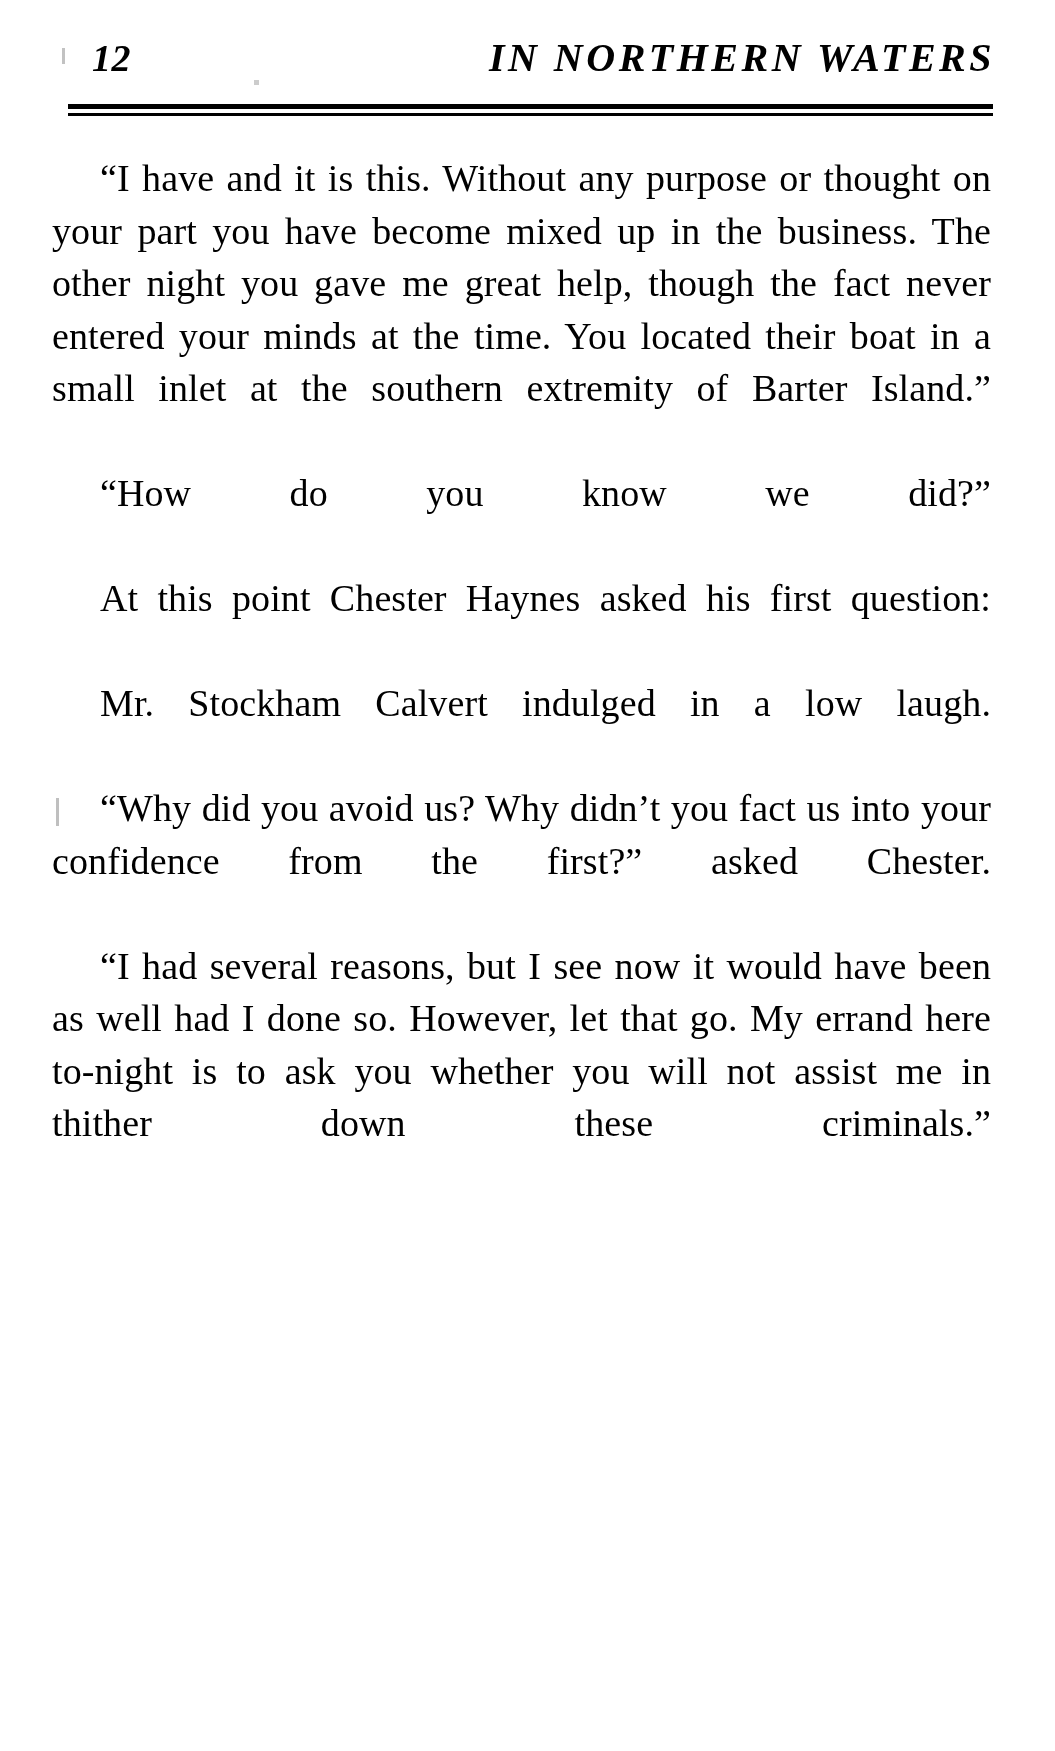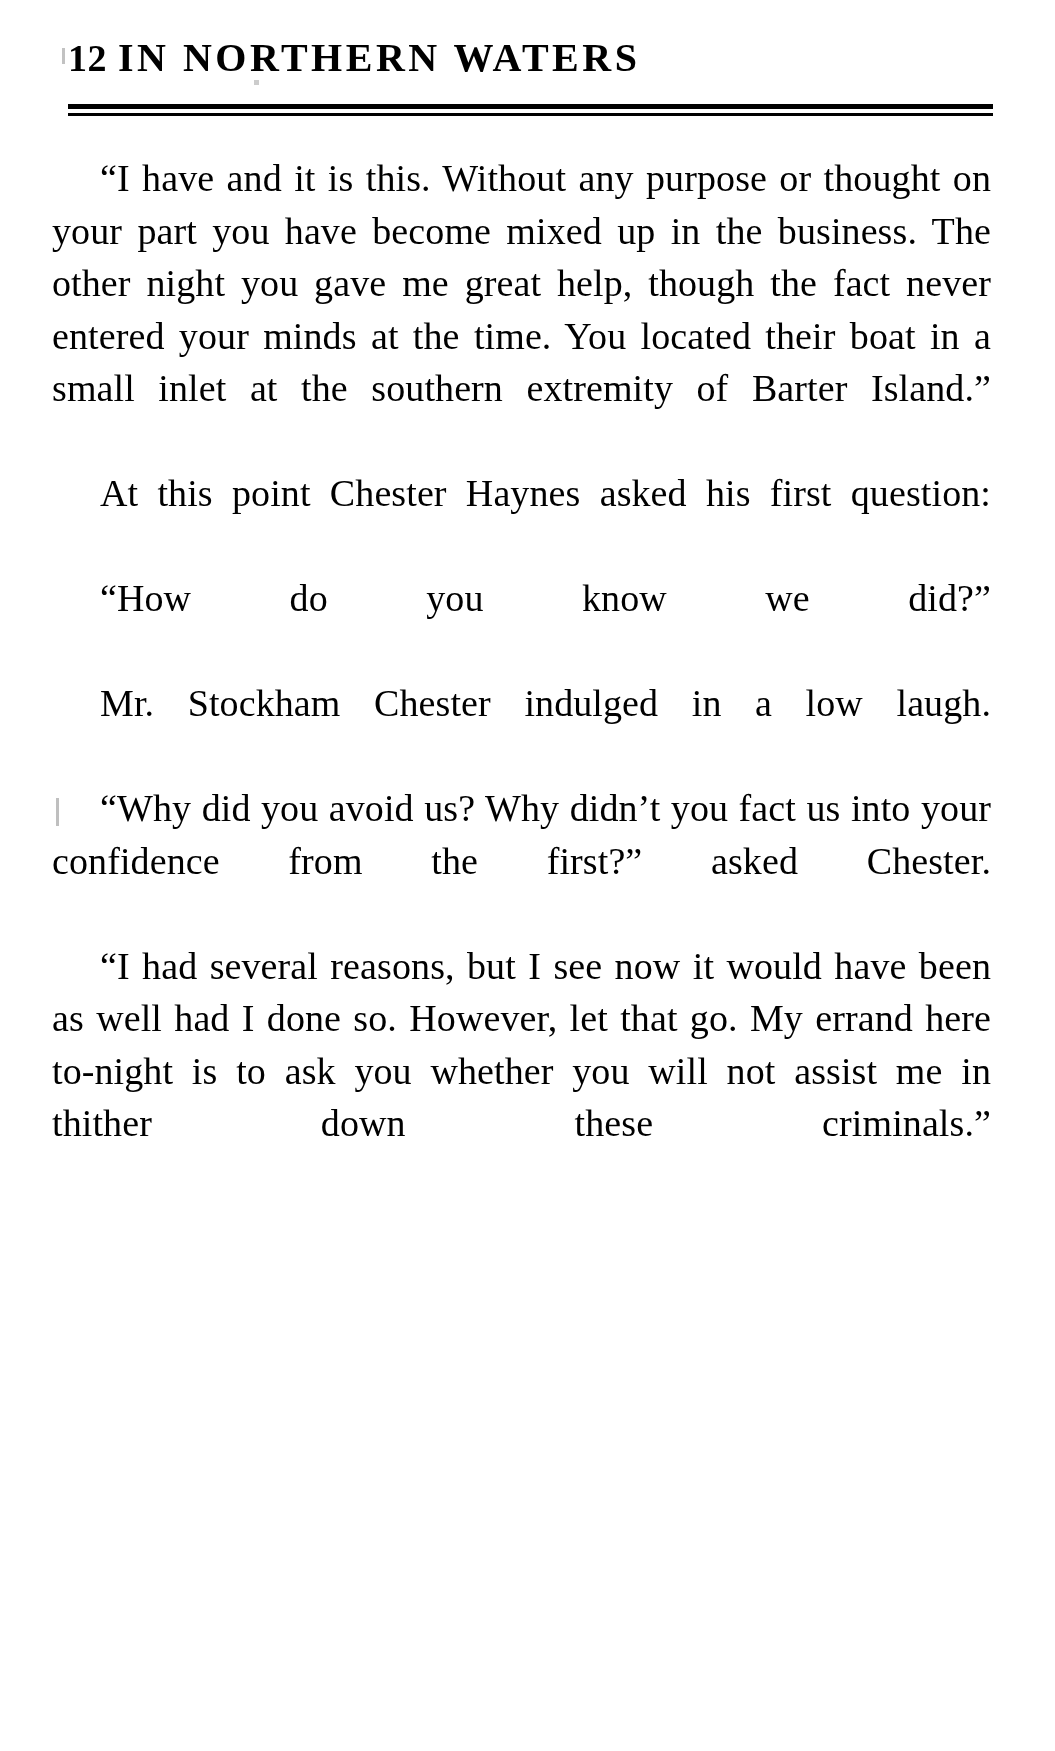--- a/index.html
+++ b/index.html
@@ -18,33 +18,34 @@
     position: relative;
     width: 1055px;
     height: 1751px;
     box-sizing: border-box;
     padding: 0;
   }
   .header {
     position: relative;
     display: flex;
     align-items: baseline;
-    margin: 38px 60px 0 68px;
+    margin: 38px 60px 0 92px;
     height: 56px;
+    font-style: italic;
   }
   .folio {
     font-size: 38px;
     font-weight: 700;
     letter-spacing: 0.5px;
     line-height: 1;
     width: 120px;
   }
   .running-title {
     flex: 1;
-    text-align: left;
+    text-align: right;
     font-size: 40px;
     font-weight: 700;
     letter-spacing: 3.5px;
     line-height: 1;
     margin-left: -70px;
     white-space: nowrap;
   }
   .rule-group {
     margin: 10px 62px 0 68px;
   }
@@ -112,23 +113,23 @@
   </div>
 
   <div class="rule-group">
     <div class="rule-thick"></div>
     <div class="rule-gap"></div>
     <div class="rule-thin"></div>
   </div>
 
   <div class="body-text">
     <p>“I have and it is this.  Without any purpose or thought on your part you have become mixed up in the business.  The other night you gave me great help, though the fact never entered your minds at the time.  You located their boat in a small inlet at the southern extremity of Barter Island.”</p>
+    <p>“How do you know we did?”</p>
     <p>At this point Chester Haynes asked his first question:</p>
-    <p>“How do you know we did?”</p>
-    <p>Mr. Stockham Chester indulged in a low laugh.</p>
+    <p>Mr. Stockham Calvert indulged in a low laugh.</p>
     <p>“Why did you avoid us?  Why didn’t you fact us into your confidence from the first?” asked Chester.</p>
     <p>“I had several reasons, but I see now it would have been as well had I done so.  However, let that go.  My errand here to-night is to ask you whether you will not assist me in thither down these criminals.”</p>
   </div>
 
   <div class="edge-mark-top"></div>
   <div class="edge-mark-left" style="top: 760px; height: 28px;"></div>
   <div class="edge-mark-dot" style="top: 42px; left: 254px; width: 5px; height: 5px;"></div>
 
 </div>
 

